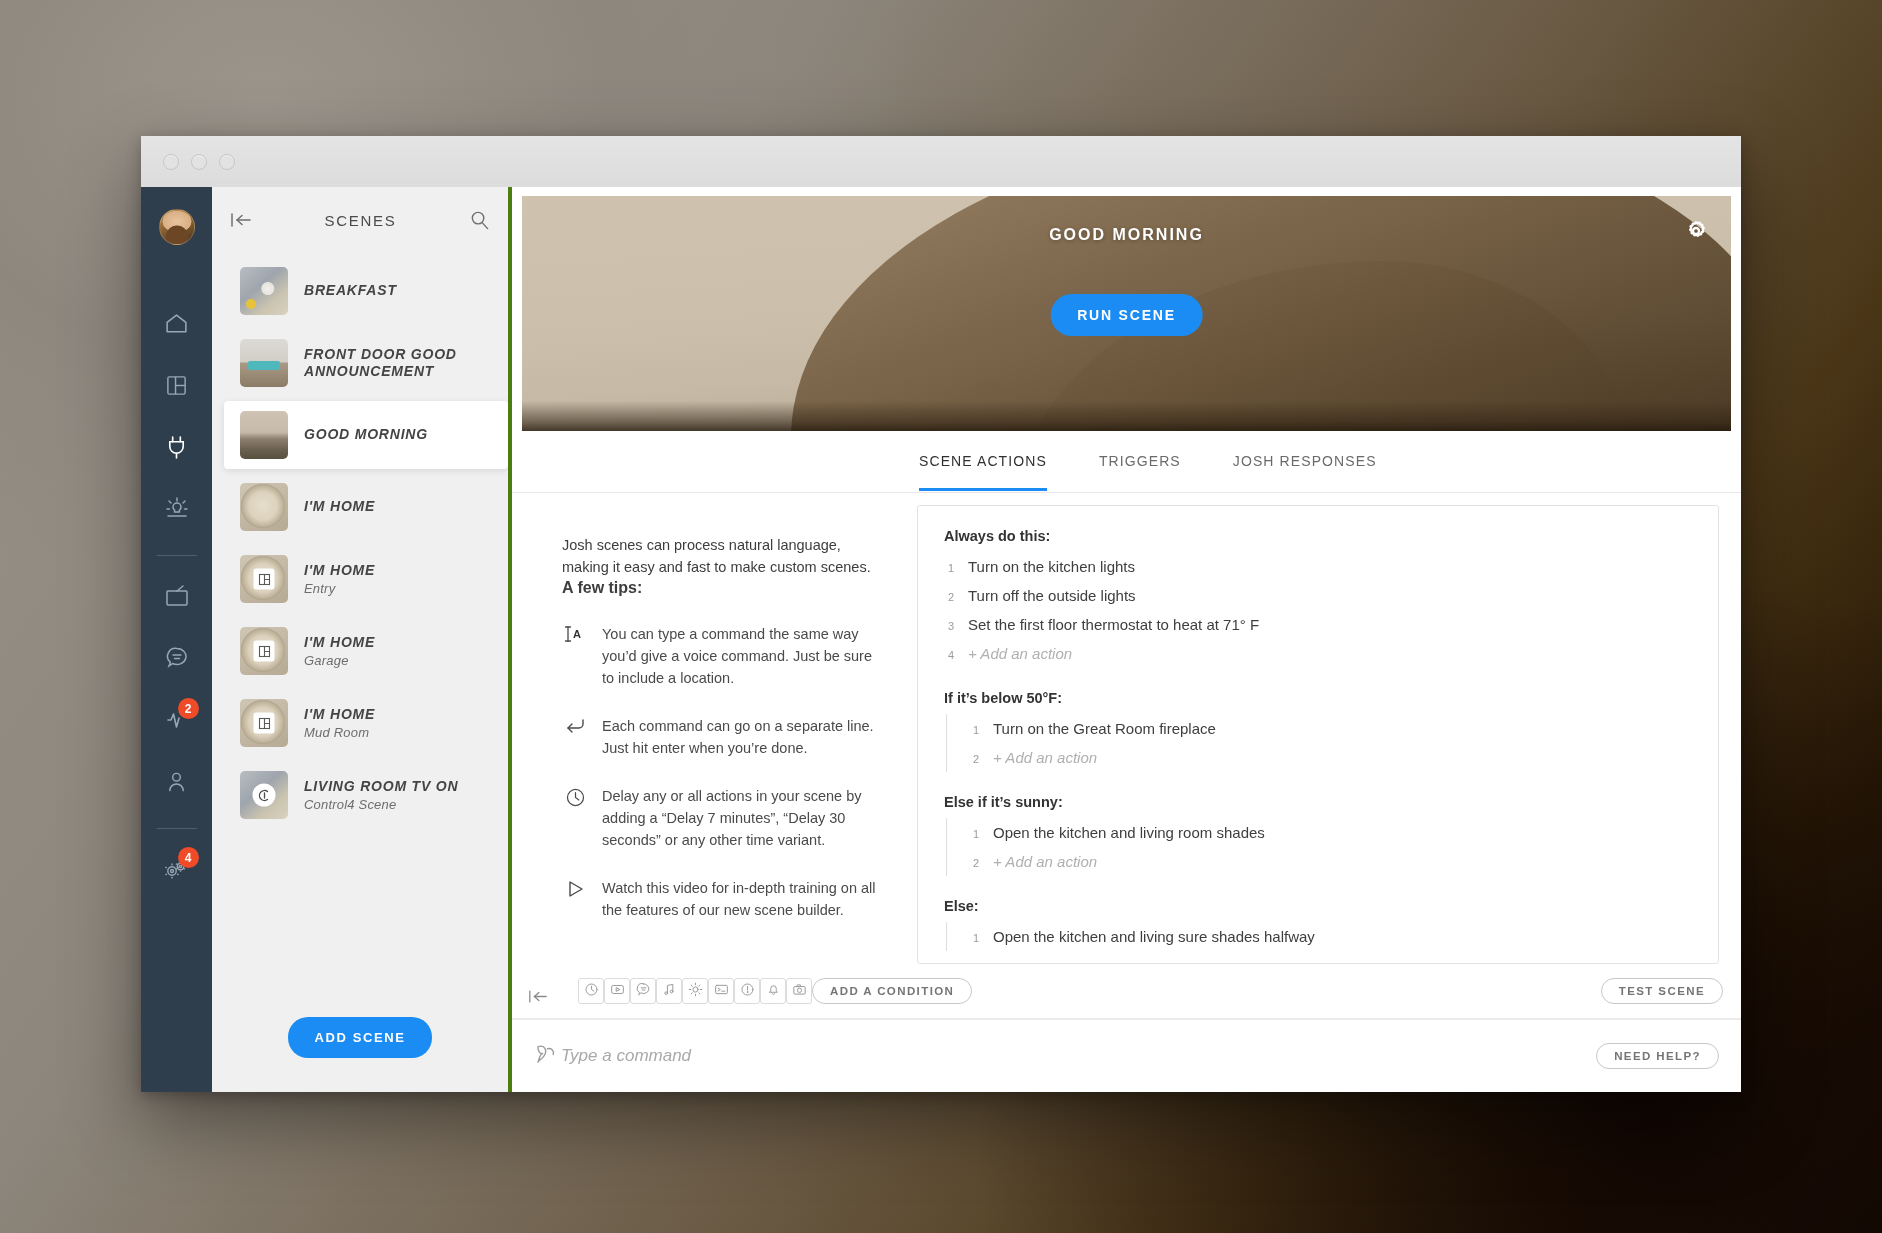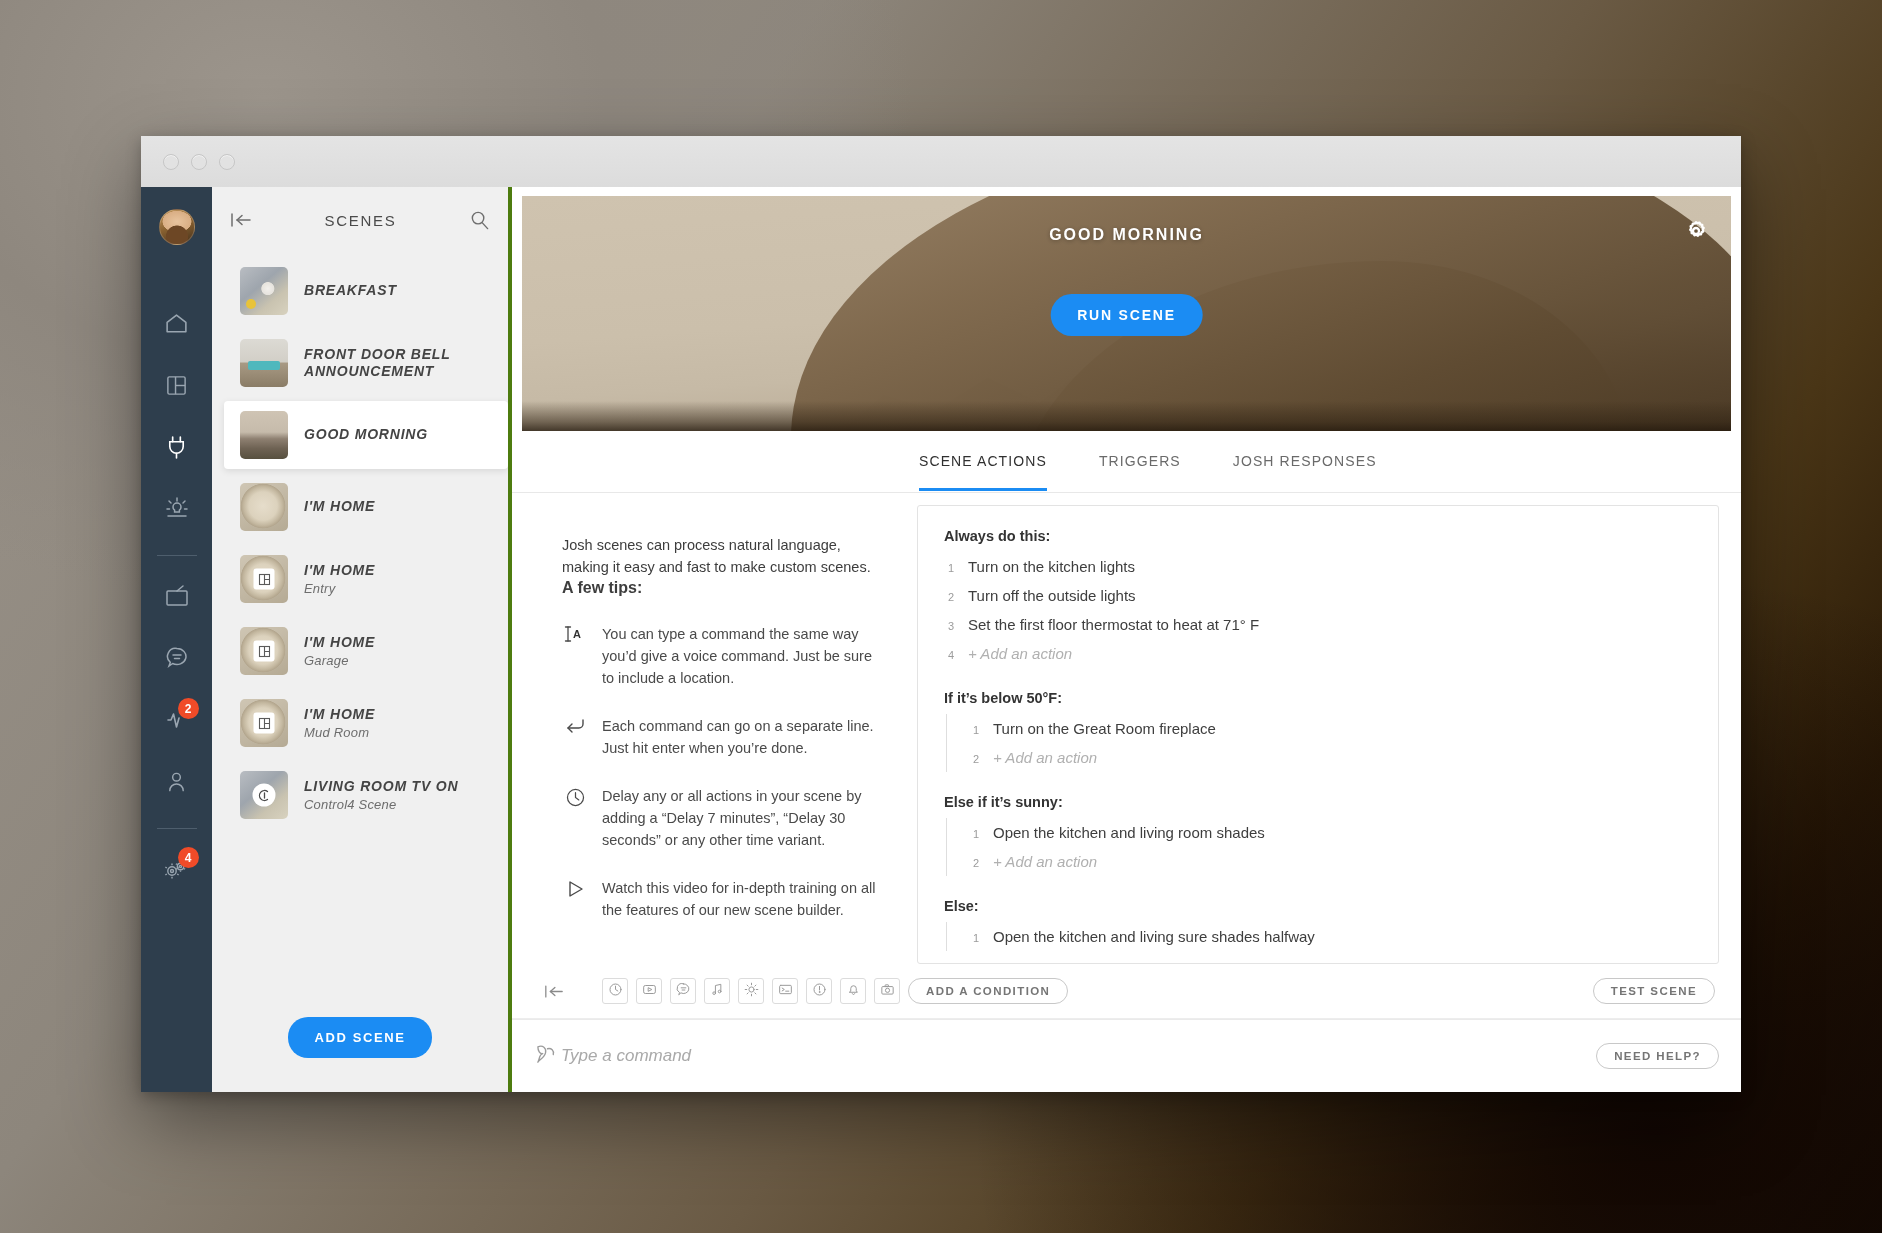--- a/index.html
+++ b/index.html
@@ -412,23 +412,23 @@
   }
   .nested {
     border-left: 1px solid #dedede;
     margin-left: 2px;
     padding-left: 22px;
   }
   .nested .act-num { font-size: 11px; }
 
   .toolbar {
     display: flex;
-    align-items: center;
-    gap: 8px;
-    padding: 14px 2px 14px 18px;
+    align-items: flex-end;
+    gap: 0;
+    padding: 14px 2px 14px 2px;
     border-bottom: 1px solid #ededed;
   }
   .collapse-left { padding: 0 30px 0 14px; cursor:pointer; display:flex; }
   .tb-ic {
     width: 26px; height: 26px;
     border: 1px solid #dcdcdc;
     border-radius: 3px;
     display: flex; align-items: center; justify-content: center;
     cursor: pointer;
     background:#fff;
@@ -608,21 +608,21 @@
         <div class="scene-item">
           <div class="thumb th-breakfast"></div>
           <div class="scene-text">
             <div class="scene-name">BREAKFAST</div>
           </div>
         </div>
 
         <div class="scene-item">
           <div class="thumb th-door"></div>
           <div class="scene-text">
-            <div class="scene-name">FRONT DOOR BELL ANNOUNCEMENT</div>
+            <div class="scene-name">FRONT DOOR GOOD ANNOUNCEMENT</div>
           </div>
         </div>
 
         <div class="scene-item sel">
           <div class="thumb th-morning"></div>
           <div class="scene-text">
             <div class="scene-name">GOOD MORNING</div>
           </div>
         </div>
 

